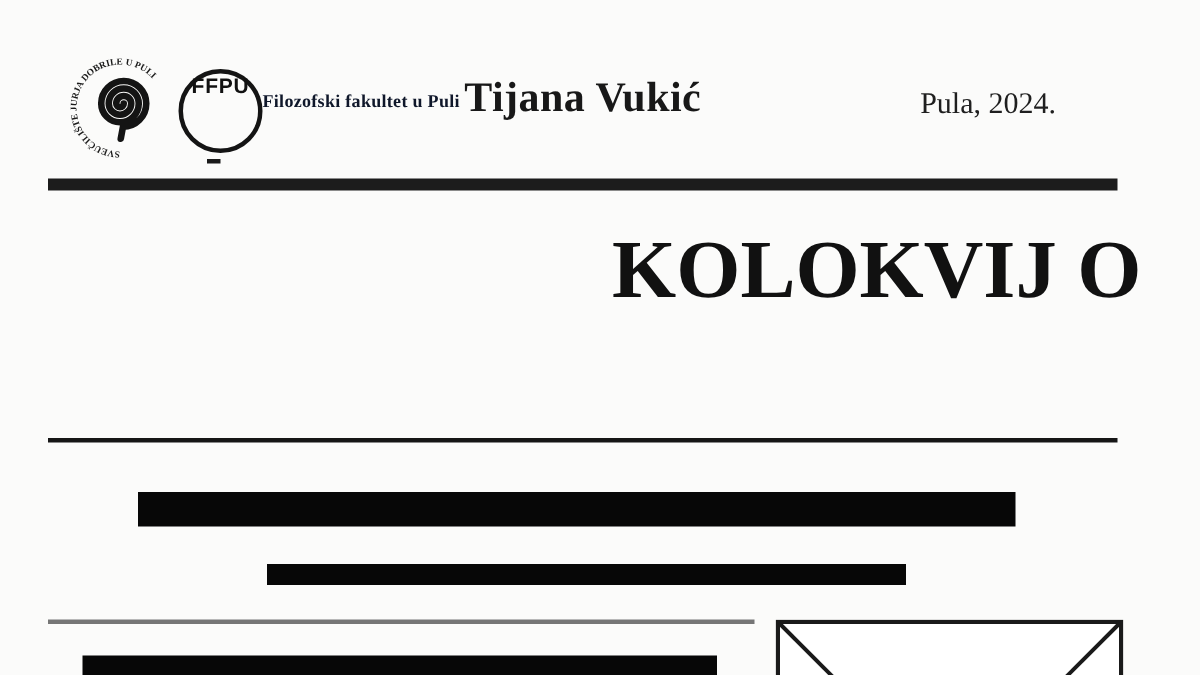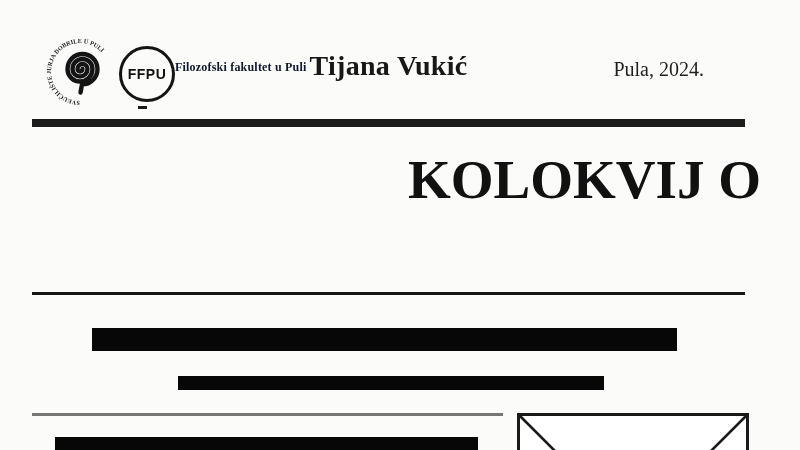--- a/index.html
+++ b/index.html
@@ -11,21 +11,21 @@
     color:#151515;
   }
   .page{position:absolute;inset:0;}
 
   
   .uni-logo{position:absolute;left:47px;top:39px;width:66px;height:68px;}
   .ffpu-logo{
     position:absolute;left:119px;top:46px;width:56px;height:56px;
     border:3px solid #141414;border-radius:50%;
     box-sizing:border-box;
-    display:flex;align-items:center;justify-content:center;
+    display:flex;align-items:flex-start;justify-content:center;
   }
   .ffpu-label{
     font-family:"Liberation Sans", sans-serif;
     font-weight:bold;font-size:14px;letter-spacing:.5px;color:#111;
   }
   .ffpu-mark{position:absolute;left:138px;top:106px;width:9px;height:3px;background:#1a1a1a;}
   .faculty-name{
     position:absolute;left:175px;top:60px;
     font-size:12px;font-weight:bold;color:#0f172a;letter-spacing:.2px;
   }

